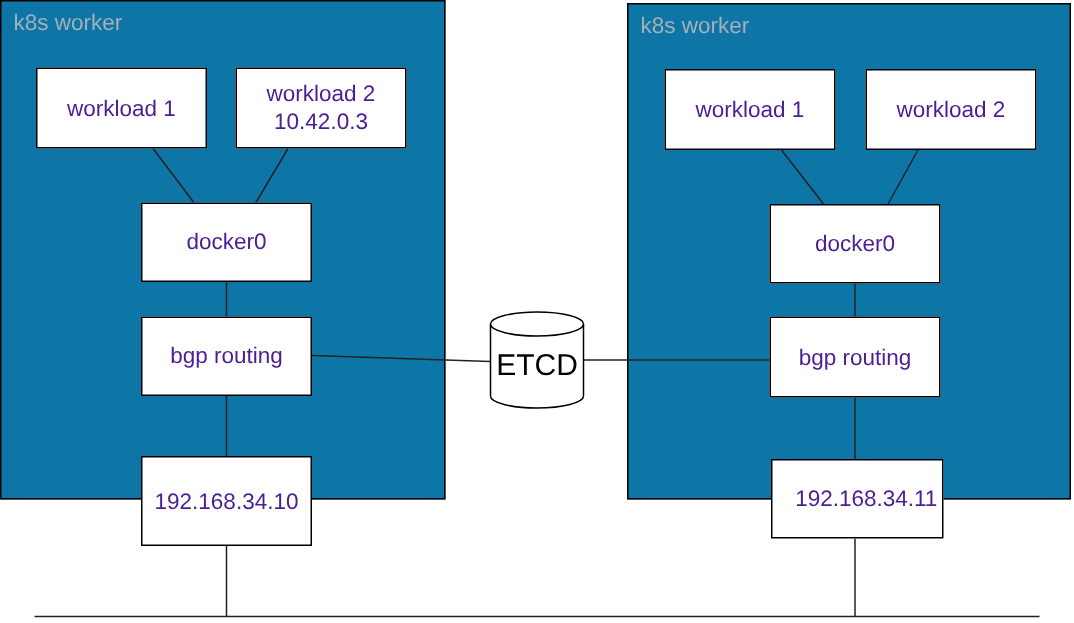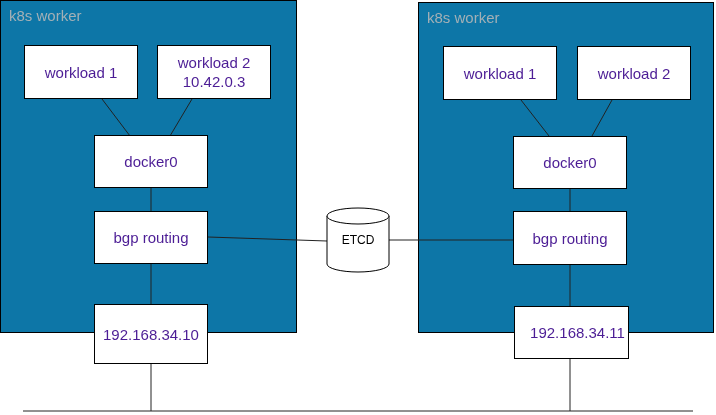--- a/index.html
+++ b/index.html
@@ -57,21 +57,21 @@
   .n-ipa { left: 94px;  top: 304px; width: 114px; height: 60px; }
   .n-w1b { left: 443px; top: 46px;  width: 114px; height: 54px; }
   .n-w2b { left: 577px; top: 46px;  width: 114px; height: 54px; }
   .n-d0b { left: 513px; top: 136px; width: 114px; height: 53px; }
   .n-bgb { left: 513px; top: 211px; width: 114px; height: 54px; }
   .n-ipb { left: 514px; top: 306px; width: 115px; height: 53px; padding-left: 12px; }
   .etcd-label {
     position: absolute;
     left: 327px; top: 233px; width: 62px;
     text-align: center;
-    font-size: 12px;
+    font-size: 20px;
     color: #000;
     z-index: 4;
   }
 </style>
 </head>
 <body>
 
 <div class="canvas">
 
   <div class="panel panel-1">

